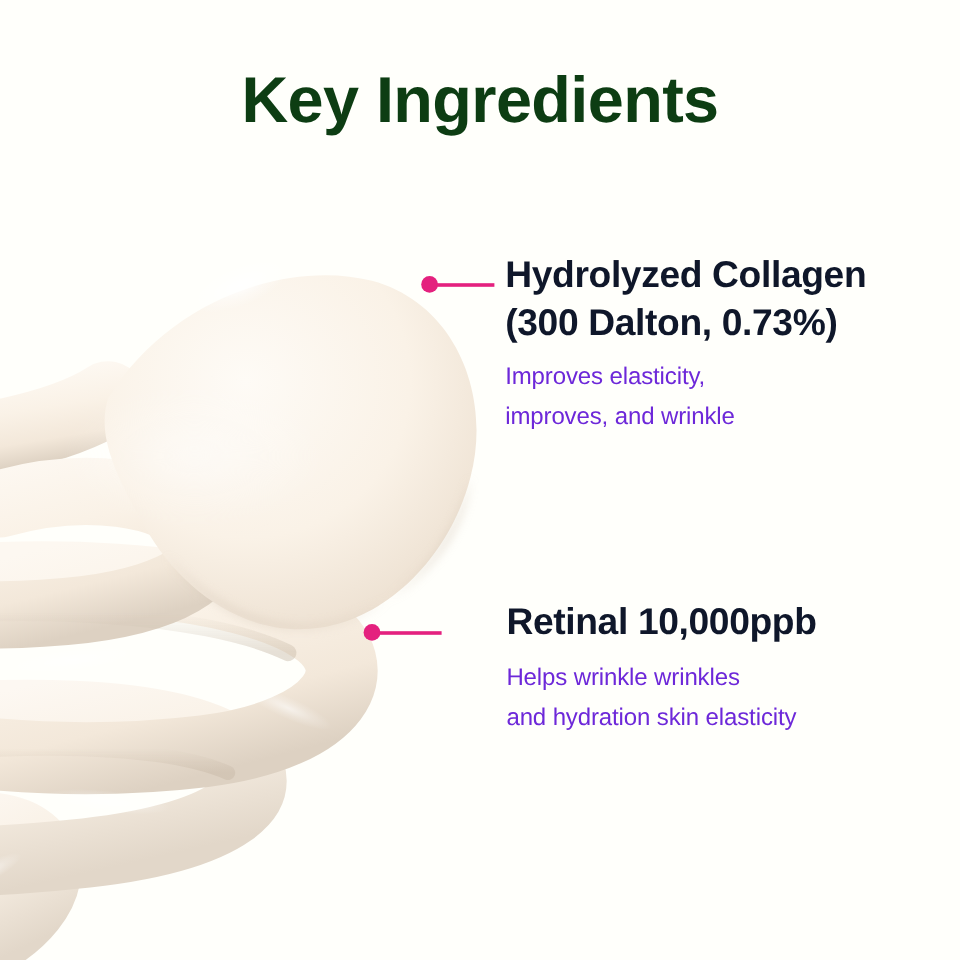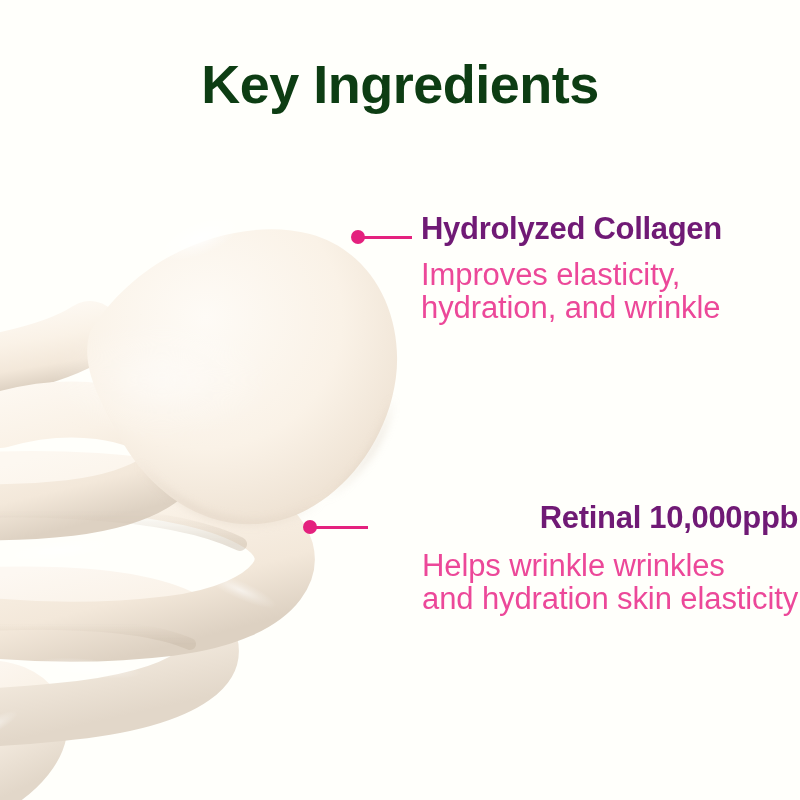--- a/index.html
+++ b/index.html
@@ -67,32 +67,31 @@
   }
   .callout-line {
     height: 3px;
     background: #e4217e;
     flex: 0 0 auto;
   }
   .callout-body {
     position: absolute;
   }
   .ingredient-name {
-    color: #701a75;
+    color: #0f172a;
     font-weight: 700;
     font-size: 31px;
     line-height: 40px;
     letter-spacing: -0.3px;
     white-space: nowrap;
-    text-align: right;
   }
   .ingredient-desc {
-    color: #ec4899;
+    color: #6d28d9;
     font-weight: 400;
-    font-size: 31px;
+    font-size: 20px;
     line-height: 33px;
     letter-spacing: -0.1px;
     white-space: nowrap;
   }
 
   
   #callout-collagen { left: 351px; top: 229px; }
   #callout-collagen .callout-line { width: 48px; margin-left: -1px; }
   #callout-collagen .callout-body { left: 70px; top: -20px; }
   #callout-collagen .ingredient-desc-block { margin-top: 9px; }
@@ -183,24 +182,25 @@
   </svg>
 
   <div class="callout" id="callout-collagen">
     <div class="callout-connector">
       <span class="callout-dot"></span>
       <span class="callout-line"></span>
     </div>
     <div class="callout-body">
       <div class="ingredient-name-block">
         <div class="ingredient-name">Hydrolyzed Collagen</div>
+        <div class="ingredient-name">(300 Dalton, 0.73%)</div>
       </div>
       <div class="ingredient-desc-block">
         <div class="ingredient-desc">Improves elasticity,</div>
-        <div class="ingredient-desc">hydration, and wrinkle</div>
+        <div class="ingredient-desc">improves, and wrinkle</div>
       </div>
     </div>
   </div>
 
   <div class="callout" id="callout-retinal">
     <div class="callout-connector">
       <span class="callout-dot"></span>
       <span class="callout-line"></span>
     </div>
     <div class="callout-body">

